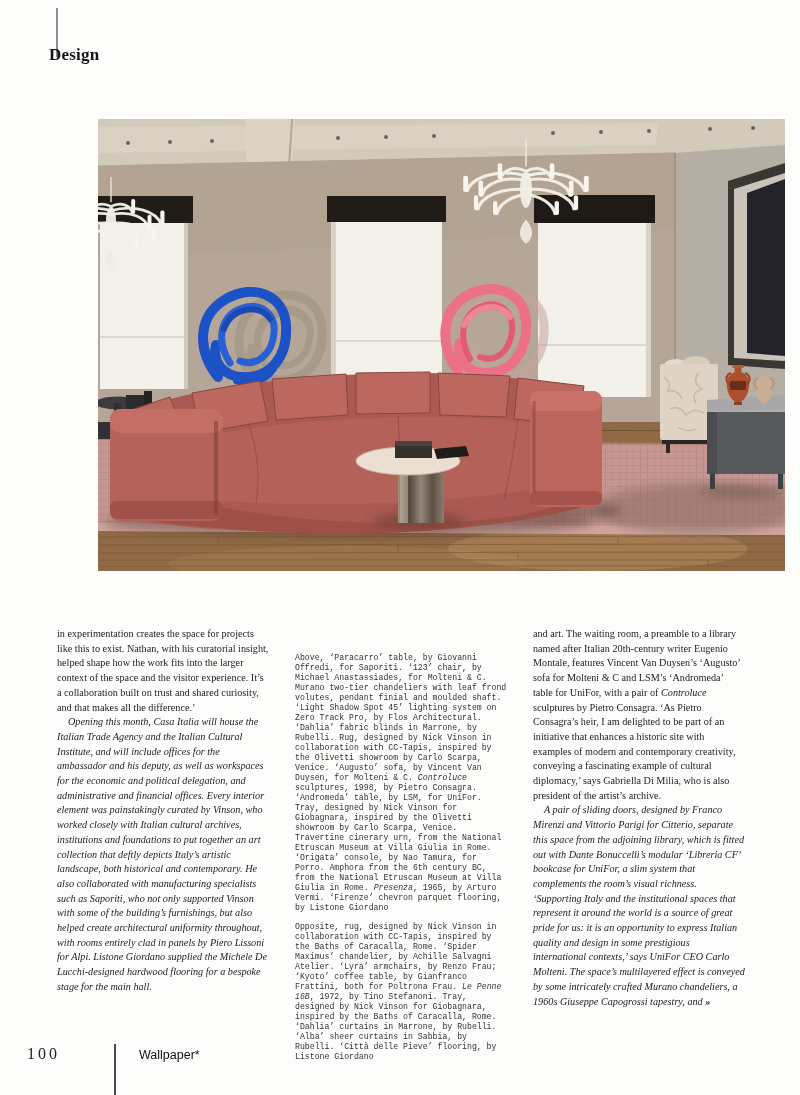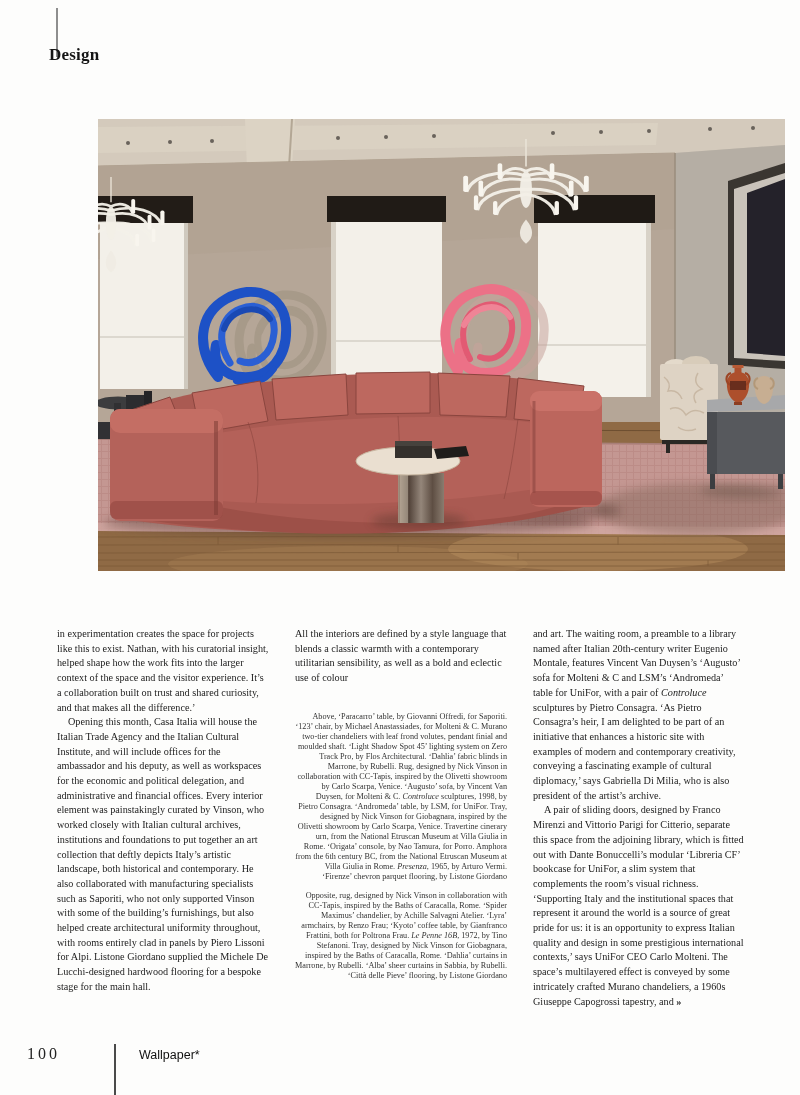--- a/index.html
+++ b/index.html
@@ -13,22 +13,22 @@
                  color:#151515;letter-spacing:.2px;font-family:"Liberation Serif",serif;}
 
   
   .photo{position:absolute;left:58px;top:103px;width:687px;height:452px;overflow:hidden;background:#c9bfb2;}
   .photo svg{display:block;}
 
   
   .columns{position:absolute;left:57px;top:627px;width:688px;display:flex;gap:26px;}
   .col{width:212px;font-size:10.2px;line-height:14.7px;color:#1c1c1c;}
   .col p{margin:0;}
-  .indent{text-indent:11px;}
-  .caption{font-family:Liberation Serif, serif;font-size:8.2px;line-height:10px;color:#333;text-align:right;}
+  .indent{text-indent:11px;font-style:italic;}
+  .caption{font-family:Liberation Mono, monospace;font-size:8.2px;line-height:10px;color:#333;}
   .cap1{margin-top:26px !important;}
   .cap2{margin-top:9px !important;}
 
   
   .footer-pageno{position:absolute;left:27px;top:1045px;font-size:16px;color:#222;
                  letter-spacing:3px;font-family:"Liberation Serif",serif;}
   .footer-rule{position:absolute;left:114px;top:1044px;width:2px;height:51px;background:#4a4a4a;}
   .footer-logo{position:absolute;left:139px;top:1048px;font-weight:normal;font-size:12.5px;
                color:#101010;font-family:"Liberation Sans",sans-serif;}
 </style>
@@ -281,21 +281,20 @@
       </g>
     </svg>
   </figure>
 
   <main class="columns">
     <div class="col">
       <p>in experimentation creates the space for projects like this to exist. Nathan, with his curatorial insight, helped shape how the work fits into the larger context of the space and the visitor experience. It’s a collaboration built on trust and shared curiosity, and that makes all the difference.’</p>
       <p class="indent">Opening this month, Casa Italia will house the Italian Trade Agency and the Italian Cultural Institute, and will include offices for the ambassador and his deputy, as well as workspaces for the economic and political delegation, and administrative and financial offices. Every interior element was painstakingly curated by Vinson, who worked closely with Italian cultural archives, institutions and foundations to put together an art collection that deftly depicts Italy’s artistic landscape, both historical and contemporary. He also collaborated with manufacturing specialists such as Saporiti, who not only supported Vinson with some of the building’s furnishings, but also helped create architectural uniformity throughout, with rooms entirely clad in panels by Piero Lissoni for Alpi. Listone Giordano supplied the Michele De Lucchi-designed hardwood flooring for a bespoke stage for the main hall.</p>
     </div>
     <div class="col">
-      <p>All the interiors are defined by a style language that blends a classic warmth with a contemporary utilitarian sensibility, as well as a bold and eclectic use of colour</p>
       <p class="caption cap1"><span>Above, ‘Paracarro’ table, by Giovanni Offredi, for Saporiti. ‘123’ chair, by Michael Anastassiades, for Molteni &amp; C. Murano two-tier chandeliers with leaf frond volutes, pendant finial and moulded shaft. ‘Light Shadow Spot 45’ lighting system on Zero Track Pro, by Flos Architectural. ‘Dahlia’ fabric blinds in Marrone, by Rubelli. Rug, designed by Nick Vinson in collaboration with CC-Tapis, inspired by the Olivetti showroom by Carlo Scarpa, Venice. ‘Augusto’ sofa, by Vincent Van Duysen, for Molteni &amp; C. </span><i>Controluce</i><span> sculptures, 1998, by Pietro Consagra. ‘Andromeda’ table, by LSM, for UniFor. Tray, designed by Nick Vinson for Giobagnara, inspired by the Olivetti showroom by Carlo Scarpa, Venice. Travertine cinerary urn, from the National Etruscan Museum at Villa Giulia in Rome. ‘Origata’ console, by Nao Tamura, for Porro. Amphora from the 6th century BC, from the National Etruscan Museum at Villa Giulia in Rome. </span><i>Presenza</i><span>, 1965, by Arturo Vermi. ‘Firenze’ chevron parquet flooring, by Listone Giordano</span></p>
       <p class="caption cap2"><span>Opposite, rug, designed by Nick Vinson in collaboration with CC-Tapis, inspired by the Baths of Caracalla, Rome. ‘Spider Maximus’ chandelier, by Achille Salvagni Atelier. ‘Lyra’ armchairs, by Renzo Frau; ‘Kyoto’ coffee table, by Gianfranco Frattini, both for Poltrona Frau. </span><i>Le Penne 16B</i><span>, 1972, by Tino Stefanoni. Tray, designed by Nick Vinson for Giobagnara, inspired by the Baths of Caracalla, Rome. ‘Dahlia’ curtains in Marrone, by Rubelli. ‘Alba’ sheer curtains in Sabbia, by Rubelli. ‘Città delle Pieve’ flooring, by Listone Giordano</span></p>
     </div>
     <div class="col">
       <p><span>and art. The waiting room, a preamble to a library named after Italian 20th-century writer Eugenio Montale, features Vincent Van Duysen’s ‘Augusto’ sofa for Molteni &amp; C and LSM’s ‘Andromeda’ table for UniFor, with a pair of </span><i>Controluce</i><span> sculptures by Pietro Consagra. ‘As Pietro Consagra’s heir, I am delighted to be part of an initiative that enhances a historic site with examples of modern and contemporary creativity, conveying a fascinating example of cultural diplomacy,’ says Gabriella Di Milia, who is also president of the artist’s archive.</span></p>
       <p class="indent"><span>A pair of sliding doors, designed by Franco Mirenzi and Vittorio Parigi for Citterio, separate this space from the adjoining library, which is fitted out with Dante Bonuccelli’s modular ‘Libreria CF’ bookcase for UniFor, a slim system that complements the room’s visual richness. ‘Supporting Italy and the institutional spaces that represent it around the world is a source of great pride for us: it is an opportunity to express Italian quality and design in some prestigious international contexts,’ says UniFor CEO Carlo Molteni. The space’s multilayered effect is conveyed by some intricately crafted Murano chandeliers, a 1960s Giuseppe Capogrossi tapestry, and </span><span style="font-weight: bold;">»</span></p>
     </div>
   </main>
 
   <span class="footer-pageno">100</span>

